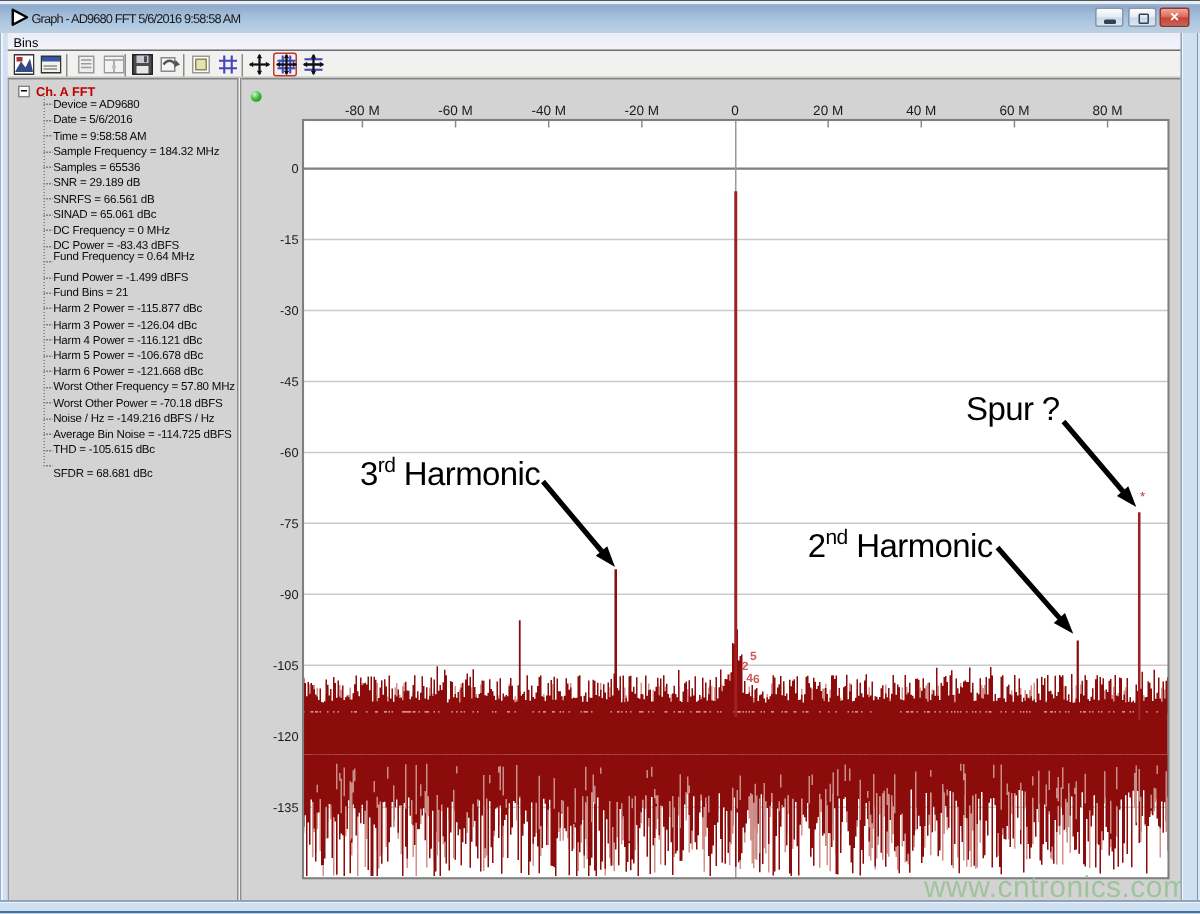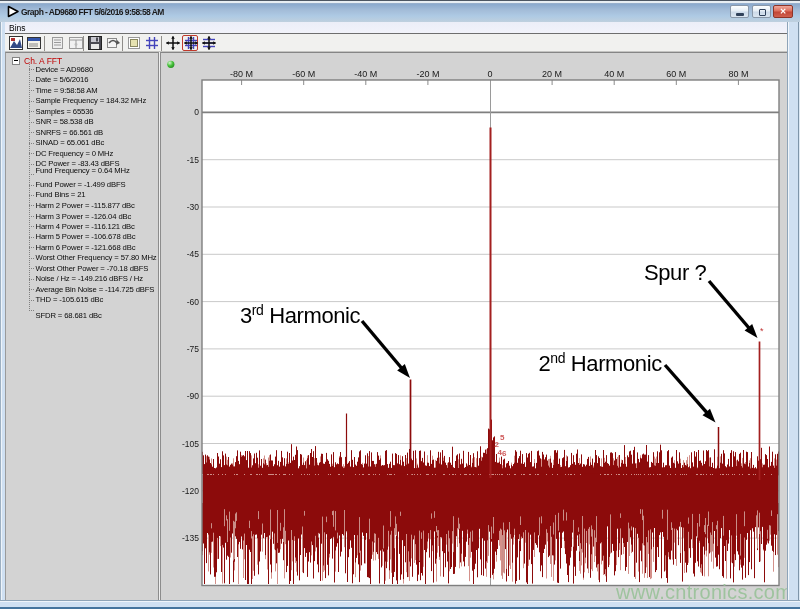--- a/index.html
+++ b/index.html
@@ -1,19 +1,19 @@
 <!DOCTYPE html>
 <html><head><meta charset="utf-8"><style>
 *{margin:0;padding:0;box-sizing:border-box}
 body{width:800px;height:609px;position:relative;overflow:hidden;
  font-family:"Liberation Sans",sans-serif;background:#cfe0f2}
 .abs{position:absolute}
 #titlebar{left:0;top:0;width:800px;height:22px;position:absolute;
  background:linear-gradient(180deg,#4d5662 0,#4d5662 1px,#e8eef3 1px,#e8eef3 2.5px,#9db2cc 3px,#8dabce 4.5px,#a3bcd8 10px,#aecae4 16px,#bfd0de 22px)}
-#title{position:absolute;left:21px;top:7px;font-size:8.5px;font-weight:700;letter-spacing:-0.55px;color:#1a1a1a}
+#title{position:absolute;left:21px;top:7px;font-size:8.5px;font-weight:400;letter-spacing:-0.55px;color:#1a1a1a}
 #ticon{position:absolute;left:7px;top:5px}
 .wbtn{position:absolute;top:5px;height:13px;border:1px solid #8997a8;border-radius:2px;
  background:linear-gradient(180deg,#fdfefe,#e5edf5 45%,#ccd9e8 55%,#dbe6f1);
  color:#23374d;font-size:9px;text-align:center;line-height:11px}
 #bclose{background:linear-gradient(180deg,#f0a79b,#dc6e5c 45%,#c24636 55%,#d0604e);
  border-color:#8e3428;color:#fff}
 #menubar{position:absolute;left:5px;top:22px;width:782px;height:11px;background:linear-gradient(180deg,#eceef8,#f2f3fa)}
 #menufile{position:absolute;left:9px;top:23px;font-size:8.5px;color:#000}
 #toolbar{position:absolute;left:5px;top:32.5px;width:782px;height:19px;background:#f1f1ef;
  border-top:1.5px solid #6e6e6e;border-bottom:1px solid #c4c4c2}
@@ -25,21 +25,21 @@
 #treediv{position:absolute;left:158px;top:52px;width:3px;height:548px;
  background:#efefef;border-left:1px solid #8c8c8c;border-right:1px solid #8c8c8c}
 #vdots{position:absolute;left:29px;top:64px;width:1px;height:246px;
  background:repeating-linear-gradient(to bottom,#808080 0 1px,transparent 1px 2px)}
 .stub{position:absolute;left:29px;width:6px;height:1px;
  background:repeating-linear-gradient(to right,#808080 0 1px,transparent 1px 2px)}
 .trow{position:absolute;left:35.5px;font-size:7.7px;letter-spacing:-0.14px;color:#0a0a0a;white-space:pre}
 #rootbox{position:absolute;left:12px;top:56.5px;width:8px;height:8px;background:#fff;
  border:1px solid #848484}
 #rootbox::after{content:"";position:absolute;left:1px;top:2.6px;width:4px;height:1px;background:#000}
-#rootlbl{position:absolute;left:24px;top:56px;font-size:8.5px;font-weight:400;color:#c00000}
+#rootlbl{position:absolute;left:24px;top:56px;font-size:8.5px;font-weight:700;color:#c00000}
 #wm{position:absolute;left:616px;top:584px;font-size:20px;line-height:17px;
  color:#9cc39c;opacity:.95;letter-spacing:.3px}
 #borderR{position:absolute;left:787px;top:22px;width:13px;height:578px;
  background:linear-gradient(90deg,#8ea4b8 0 1px,#f2f7fb 1px 2px,#cfe0f2 2px 11px,#7e95aa 11px 12px,#dce9f5 12px)}
 #borderL{position:absolute;left:0;top:22px;width:5px;height:578px;
  background:linear-gradient(90deg,#9db0c2 0 1px,#eef4fa 1px 2px,#cfe0f2 2px)}
 #borderB{position:absolute;left:0;top:600px;width:800px;height:9px;
  background:linear-gradient(180deg,#8ea4b8 0 1px,#eef4fa 1px 2px,#cfe0f2 2px 7px,#44749e 7px)}
 </style></head><body>
 <div id="titlebar"></div>
@@ -164,21 +164,21 @@
 <div class="trow" style="top:64.7px">Device = AD9680</div>
 <div class="stub" style="top:79.8px"></div>
 <div class="trow" style="top:75.2px">Date = 5/6/2016</div>
 <div class="stub" style="top:90.2px"></div>
 <div class="trow" style="top:85.6px">Time = 9:58:58 AM</div>
 <div class="stub" style="top:100.7px"></div>
 <div class="trow" style="top:96.1px">Sample Frequency = 184.32 MHz</div>
 <div class="stub" style="top:111.2px"></div>
 <div class="trow" style="top:106.6px">Samples = 65536</div>
 <div class="stub" style="top:121.7px"></div>
-<div class="trow" style="top:117.1px">SNR = 58.538 dB</div>
+<div class="trow" style="top:117.1px">SNR = 29.189 dB</div>
 <div class="stub" style="top:132.1px"></div>
 <div class="trow" style="top:127.5px">SNRFS = 66.561 dB</div>
 <div class="stub" style="top:142.6px"></div>
 <div class="trow" style="top:138.0px">SINAD = 65.061 dBc</div>
 <div class="stub" style="top:153.1px"></div>
 <div class="trow" style="top:148.5px">DC Frequency = 0 MHz</div>
 <div class="stub" style="top:163.5px"></div>
 <div class="trow" style="top:158.9px">DC Power = -83.43 dBFS</div>
 <div class="stub" style="top:174.0px"></div>
 <div class="trow" style="top:166px">Fund Frequency = 0.64 MHz</div>

